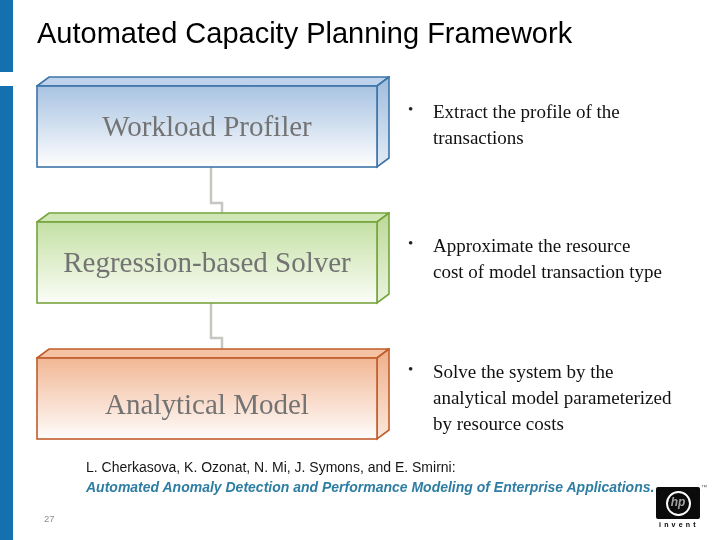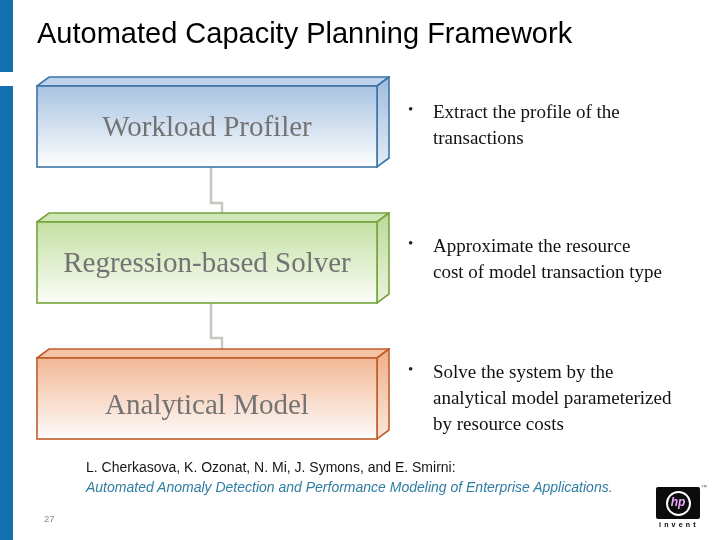--- a/index.html
+++ b/index.html
@@ -35,32 +35,32 @@
     font-family:"Liberation Serif", serif; padding-top:2px;
   }
   .bullet-text {
     font-family:Liberation Serif, serif; font-size:19px; line-height:26px;
     color:#111; white-space:pre-line; width:285px;
   }
 
   
   .citation { position:absolute; left:50px; top:458px; width:600px;
     font-size:14px; line-height:19.5px; color:#161616;margin-left:36px; }
-  .citation .cit-title { font-style:italic; }
+  .citation .cit-title { font-style:italic;font-weight:bold; }
 
   .page-number { position:absolute; left:44px; top:513px; font-size:9.5px;
     color:#8f8f8f; }
 
   
   .hp-logo { position:absolute; left:656px; top:487px; width:46px; }
   .hp-box { width:44px; height:32px; background:#0b0b0b; border-radius:2px;
     display:flex; align-items:center; justify-content:center; }
   .hp-circle { width:21px; height:21px; border:2px solid #ffffff; border-radius:50%;
     display:flex; align-items:center; justify-content:center; }
-  .hp-circle span { color:#f0abfc; font-weight:bold; font-style:italic;
+  .hp-circle span { color:#a3a3a3; font-weight:bold; font-style:italic;
     font-size:12px; line-height:1; transform:translateY(-1px); }
   .hp-tm { position:absolute; left:45px; top:-3px; font-size:6px; color:#555; }
   .hp-invent { margin-top:2px; font-size:7px; font-weight:bold; color:#000;
     letter-spacing:3.2px; padding-left:3px; }
 </style>
 </head>
 <body>
 
 <div class="accent-bar accent-top" style="background: rgb(20, 112, 174);"></div>
 <div class="accent-bar accent-bottom" style="background: rgb(20, 112, 174);"></div>

